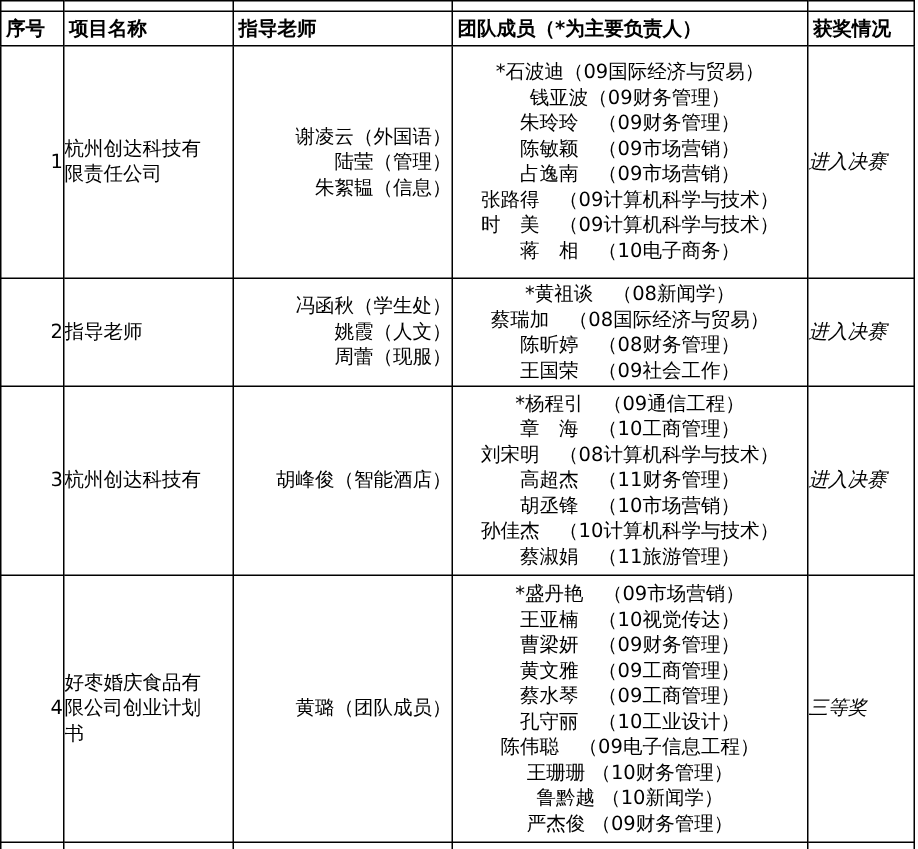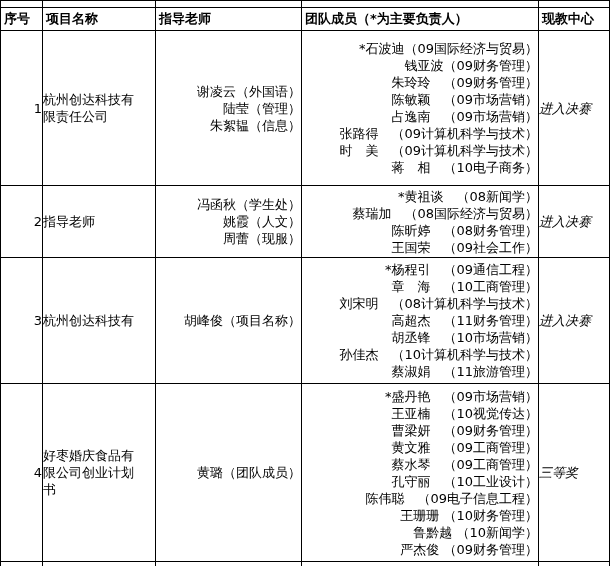--- a/index.html
+++ b/index.html
@@ -31,21 +31,21 @@
   .grid th {
     font-weight: bold;
     text-align: left;
     padding: 1px 2px 1px 3px;
     white-space: nowrap;
   }
   .grid td { line-height: 17px; }
   .c-no      { text-align: right; padding-right: 5px; }
   .c-project { white-space: pre-line; padding: 0 5px; }
   .c-teachers{ text-align: right; white-space: pre-line; padding-left: 3px; }
-  .c-members { text-align: right; white-space: pre-line; padding-left: 3px; }
+  .c-members { text-align: center; white-space: pre-line; padding-left: 3px; }
   .c-award   { text-align: left; padding-left: 2px; font-style: italic; }
   tr.partial td { border-top: 1px solid #000000; }
 </style>
 </head>
 <body>
 
 <div class="page">
   <table class="grid">
     <colgroup>
       <col style="width:42px">
@@ -62,21 +62,21 @@
       <td></td>
       <td></td>
       <td></td>
     </tr>
 
     <tr style="height:23px">
       <th>序号</th>
       <th>项目名称</th>
       <th>指导老师</th>
       <th>团队成员（*为主要负责人）</th>
-      <th>现教中心</th>
+      <th>获奖情况</th>
     </tr>
 
     <tr style="height:155px">
       <td class="c-no">1</td>
       <td class="c-project">杭州创达科技有
 限责任公司</td>
       <td class="c-teachers">谢凌云（外国语）
 陆莹（管理）
 朱絮韫（信息）</td>
       <td class="c-members">*石波迪（09国际经济与贸易）
@@ -99,21 +99,21 @@
       <td class="c-members">*黄祖谈　（08新闻学）
 蔡瑞加　（08国际经济与贸易）
 陈昕婷　（08财务管理）
 王国荣　（09社会工作）</td>
       <td class="c-award">进入决赛</td>
     </tr>
 
     <tr style="height:126px">
       <td class="c-no">3</td>
       <td class="c-project">杭州创达科技有</td>
-      <td class="c-teachers">胡峰俊（项目名称）</td>
+      <td class="c-teachers">胡峰俊（智能酒店）</td>
       <td class="c-members">*杨程引　（09通信工程）
 章　海　（10工商管理）
 刘宋明　（08计算机科学与技术）
 高超杰　（11财务管理）
 胡丞锋　（10市场营销）
 孙佳杰　（10计算机科学与技术）
 蔡淑娟　（11旅游管理）</td>
       <td class="c-award">进入决赛</td>
     </tr>
 

